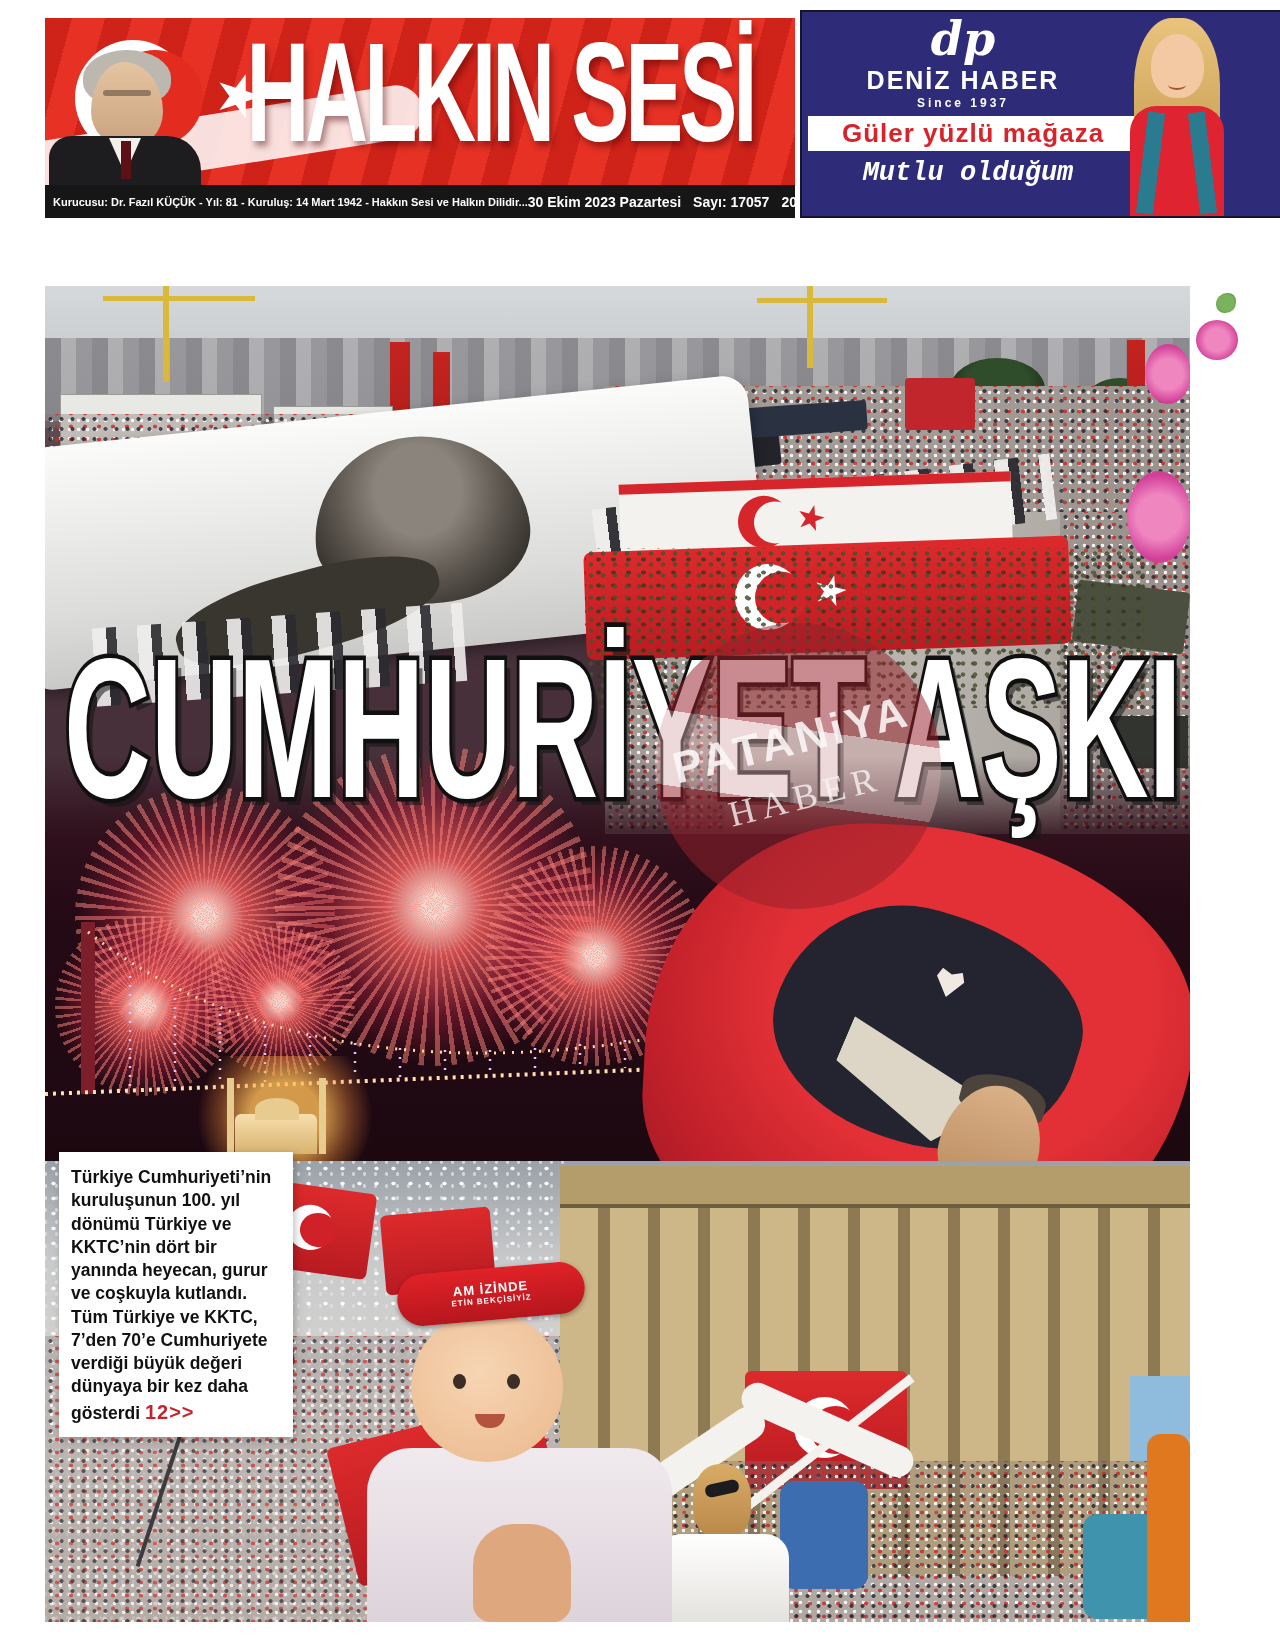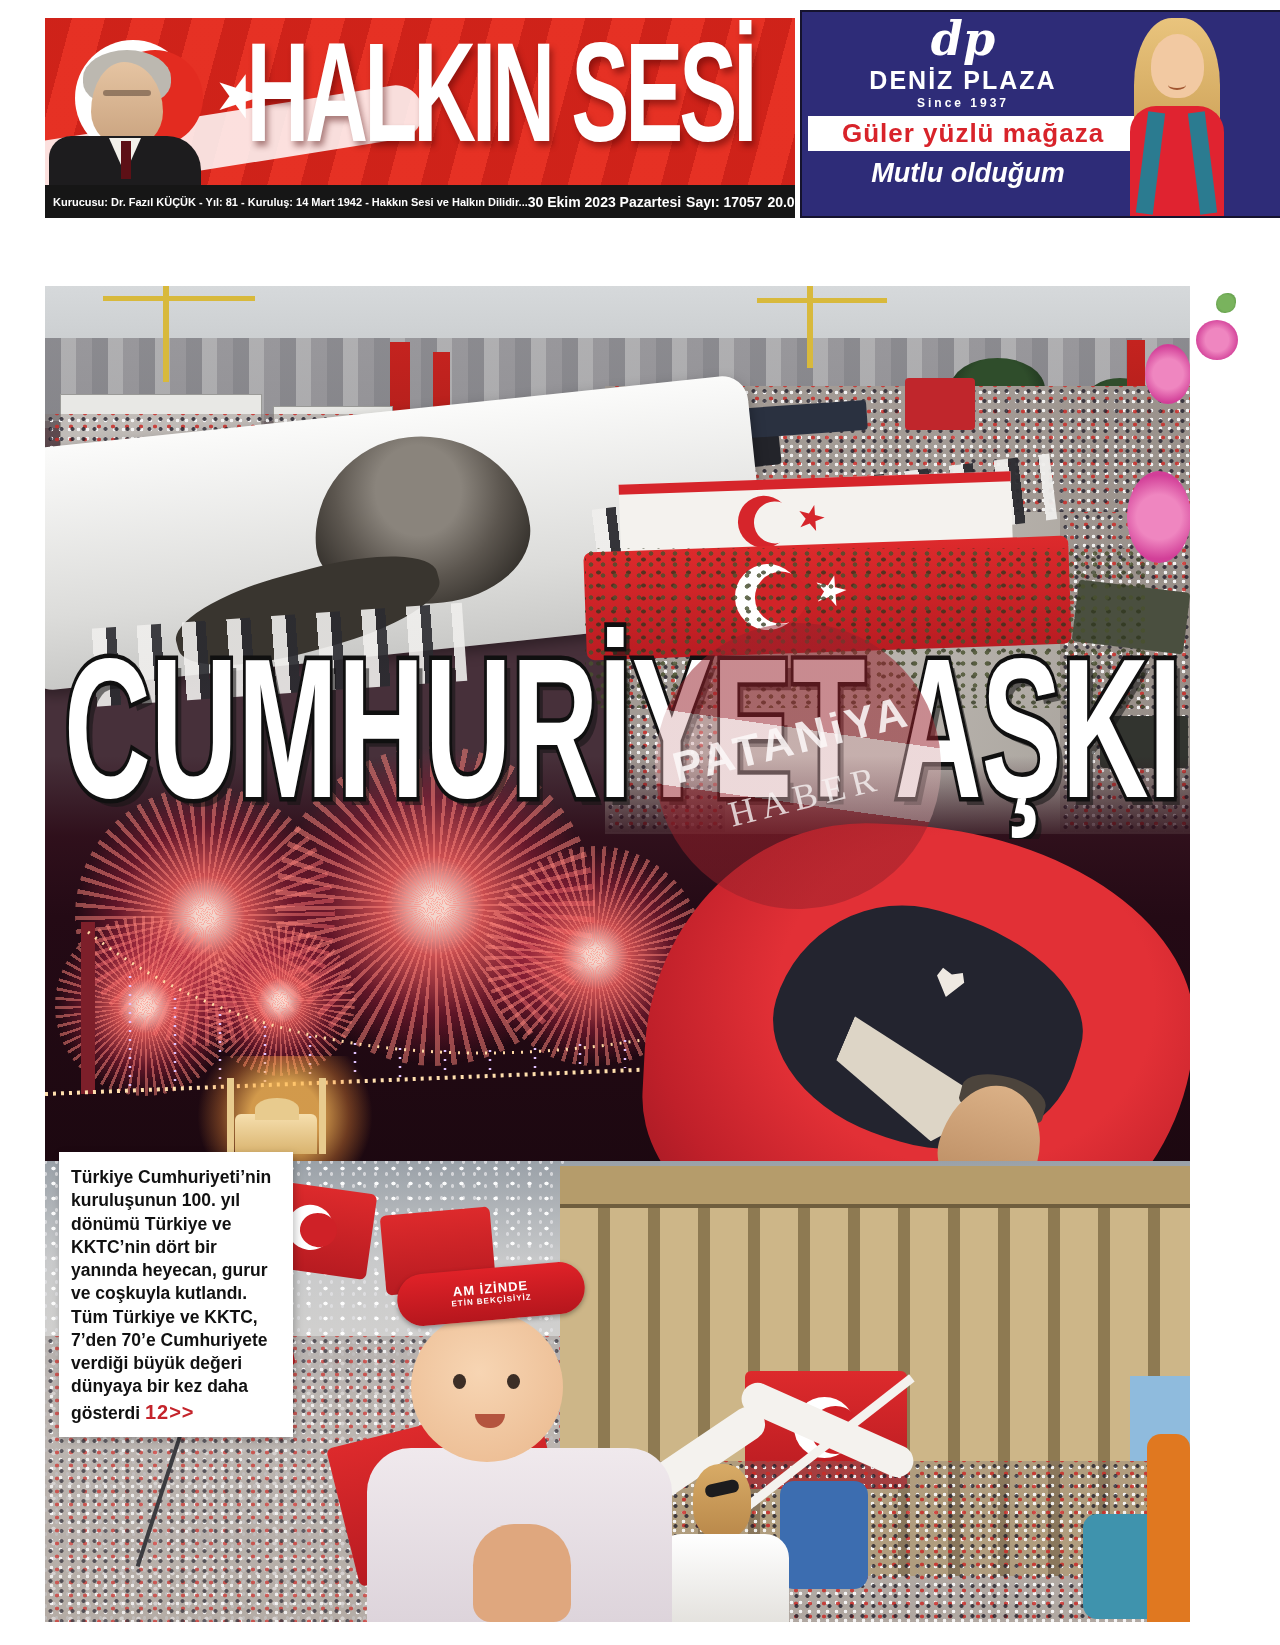--- a/index.html
+++ b/index.html
@@ -27,32 +27,32 @@
   .f-tie{left:74px;top:95px;width:10px;height:38px;background:#5d1016;}
   .mh-title{left:160px;top:6px;width:590px;height:152px;display:flex;align-items:center;justify-content:center;
     color:#fff;font-weight:bold;font-size:87px;letter-spacing:-4px;white-space:nowrap;
     transform:scale(1,1.62);transform-origin:50% 58%;text-shadow:3px 3px 5px rgba(70,0,0,.45);}
 
   
   .infobar{left:45px;top:185px;width:750px;height:33px;background:#161616;color:#fff;
     display:flex;align-items:center;justify-content:space-between;padding:0 8px;box-sizing:border-box;
     white-space:nowrap;overflow:hidden;}
   .info-left{font-size:11px;font-weight:bold;}
-  .info-right{font-size:14px;font-weight:bold;display:flex;gap:5px;}
+  .info-right{font-size:14px;font-weight:bold;display:flex;gap:12px;}
 
   
   .adbox{left:800px;top:10px;width:492px;height:208px;background:#2e2c78;border:2px solid #15132e;
     box-sizing:border-box;overflow:hidden;color:#fff;}
   .ad-mono{left:0;top:4px;width:322px;text-align:center;font-family:"DejaVu Serif",serif;
     font-style:italic;font-weight:bold;font-size:46px;line-height:1;}
   .ad-brand{left:0;top:54px;width:322px;text-align:center;font-size:25px;font-weight:bold;letter-spacing:2px;}
   .ad-since{left:0;top:84px;width:322px;text-align:center;font-size:12px;font-weight:bold;letter-spacing:3px;}
   .ad-strip{left:6px;top:104px;width:330px;height:35px;background:#fff;display:flex;align-items:center;
     justify-content:center;font-size:26px;font-weight:800;color:#d8232a;letter-spacing:1px;}
-  .ad-script{left:0;top:146px;width:332px;text-align:center;font-family:Liberation Sans, sans-serif;
+  .ad-script{left:0;top:146px;width:332px;text-align:center;font-family:Liberation Mono, monospace;
     font-style:italic;font-weight:bold;font-size:27px;line-height:1.12;}
   .ad-girl{left:316px;top:6px;width:118px;height:198px;}
   .g-hair{left:16px;top:0;width:86px;height:152px;background:linear-gradient(#e9c47d,#c79a50);
     border-radius:44% 44% 30% 30%;}
   .g-face{left:33px;top:16px;width:53px;height:64px;background:#f2c9a2;border-radius:50% 50% 45% 45%;}
   .g-smile{left:50px;top:62px;width:18px;height:8px;border-bottom:2px solid #a0552f;border-radius:50%;}
   .g-shirt{left:12px;top:88px;width:94px;height:110px;background:#e02330;border-radius:26px 26px 0 0;}
   .g-strap-l{left:24px;top:94px;width:17px;height:102px;background:#2b7b90;transform:rotate(7deg);}
   .g-strap-r{left:76px;top:94px;width:17px;height:102px;background:#2b7b90;transform:rotate(-7deg);}
 
@@ -192,21 +192,21 @@
     <span class="info-left">Kurucusu: Dr. Fazıl KÜÇÜK - Yıl: 81 - Kuruluş: 14 Mart 1942 - Hakkın Sesi ve Halkın Dilidir...</span>
     <span class="info-right">
       <span>30 Ekim 2023 Pazartesi</span>
       <span>Sayı: 17057</span>
       <span>20.00 TL</span>
     </span>
   </div>
 
   <div class="abs adbox">
     <div class="abs ad-mono">dp</div>
-    <div class="abs ad-brand">DENİZ PLAZA</div>
+    <div class="abs ad-brand">DENİZ HABER</div>
     <div class="abs ad-since">Since 1937</div>
     <div class="abs ad-strip">Güler yüzlü mağaza</div>
     <div class="abs ad-script">
       <div>Mutlu olduğum</div>
     </div>
     <div class="abs ad-girl">
       <div class="abs g-hair"></div>
       <div class="abs g-face"></div>
       <div class="abs g-smile"></div>
       <div class="abs g-shirt"></div>

